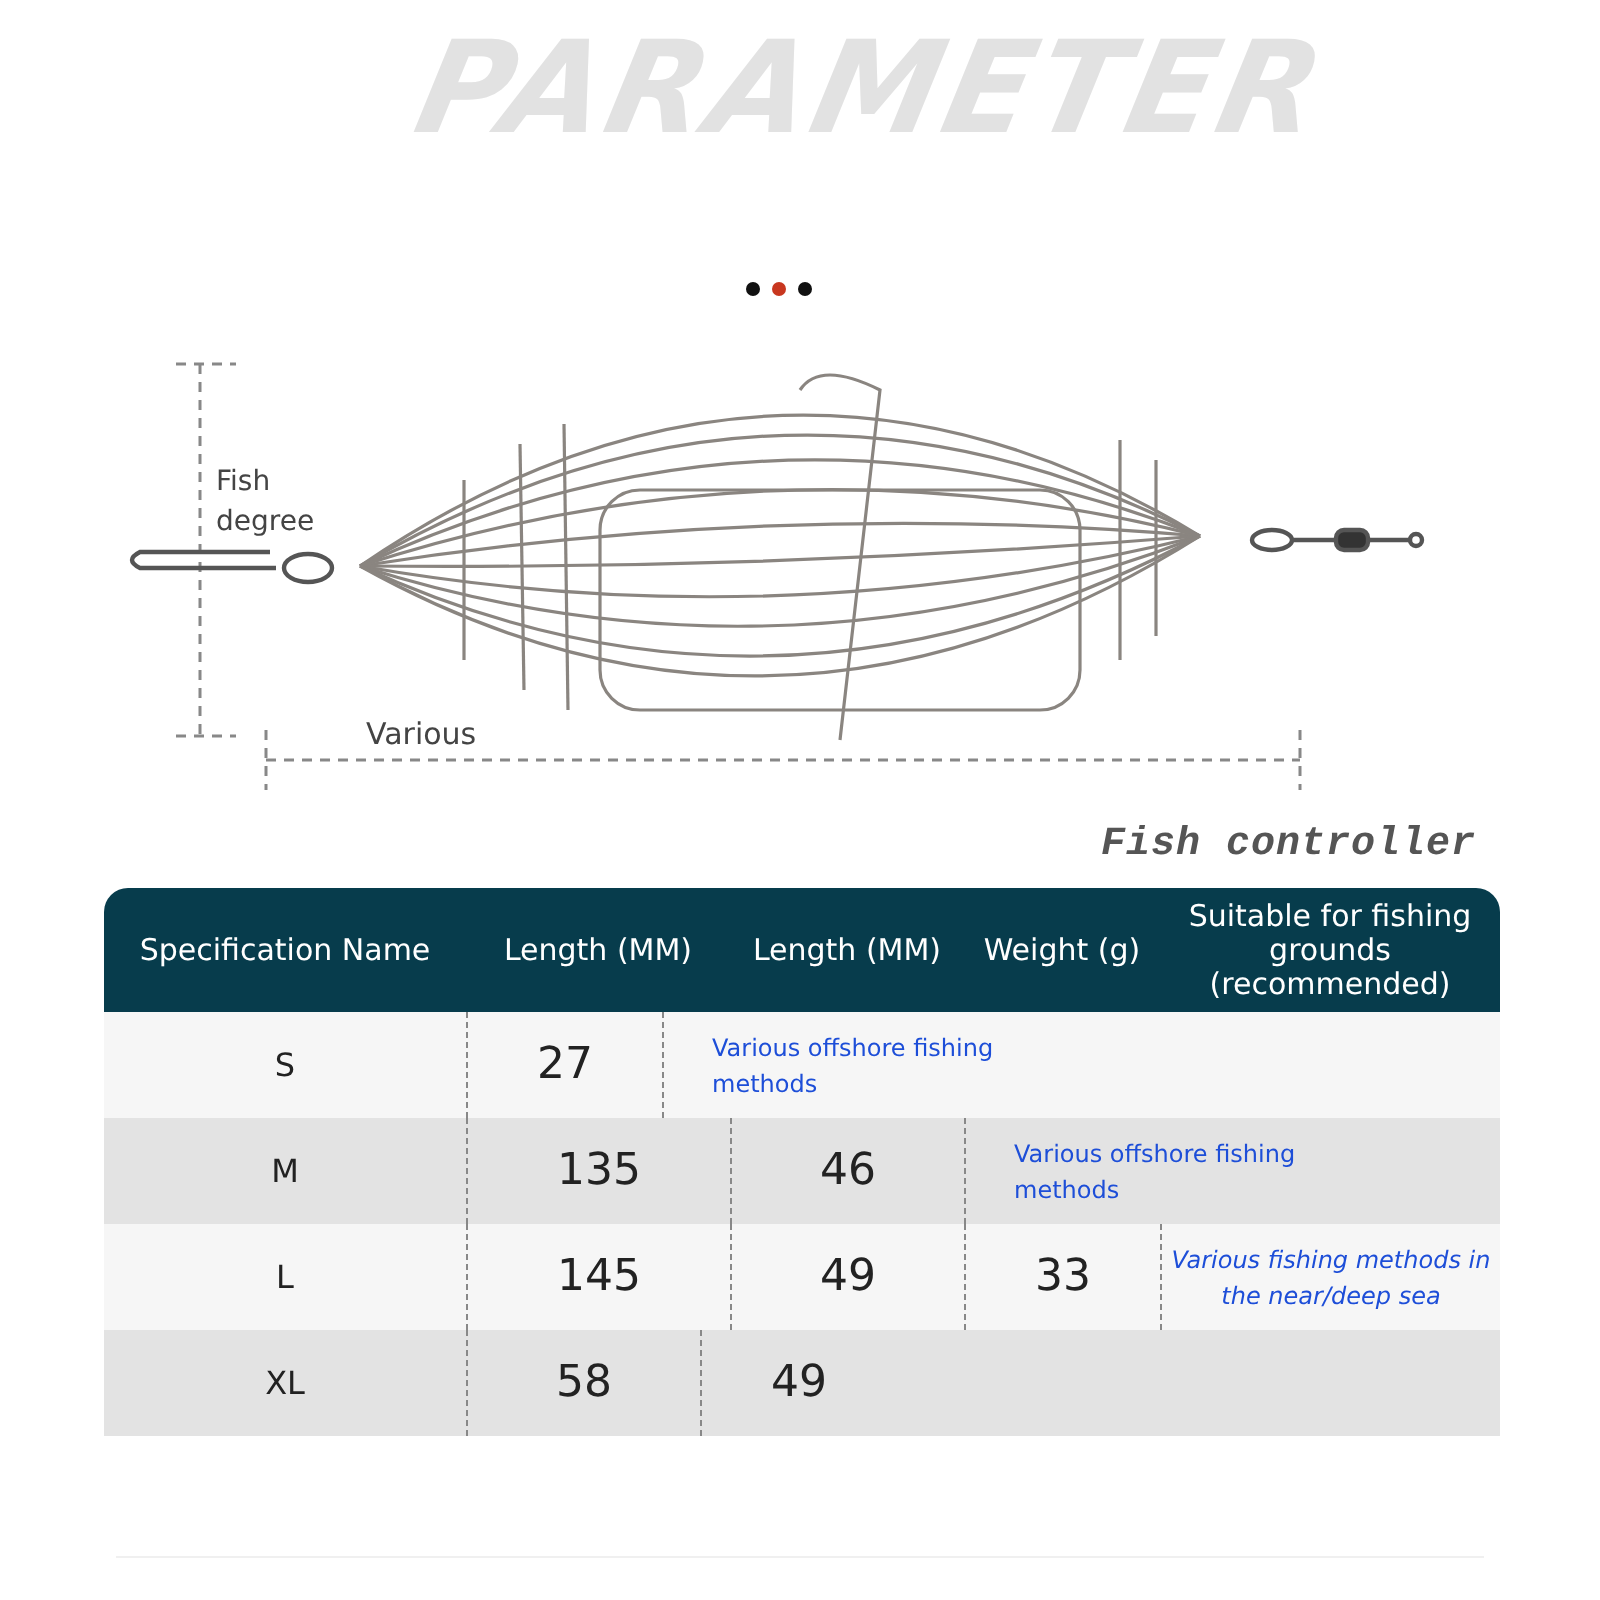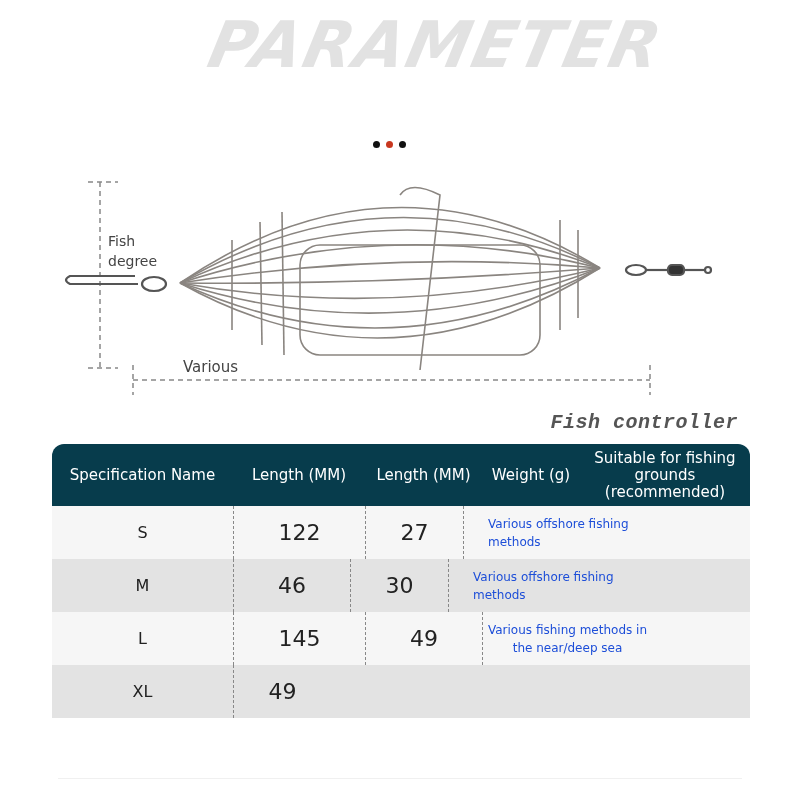--- a/index.html
+++ b/index.html
@@ -20,21 +20,21 @@
   .th { font-size: 15px; text-align: center; }
   .th.small { font-size: 15px; line-height: 17px; }
   .c1 { width: 181px; } .c2 { width: 132px; } .c3 { width: 117px; } .c4 { width: 98px; } .c5 { width: 170px; }
   .row { display: flex; height: 53px; align-items: center; }
   .row.light { background: #f6f6f6; }
   .row.dark { background: #e3e3e3; }
   .td { height: 100%; display: flex; align-items: center; justify-content: center; font-size: 22px; color: #222; }
   .td.name { font-size: 16px; }
   .td + .td { border-left: 1px dashed #888; }
   .td.desc { font-size: 12px; line-height: 18px; color: #1d4ed8; text-align: left; justify-content: flex-start; padding-left: 24px; }
-  .td.desc.center { text-align: center; justify-content: center; padding-left: 0; }
+  .td.desc.center { text-align: center; justify-content: center; padding-left: 0; font-style: italic; }
   .footer-line { position: absolute; left: 58px; top: 778px; width: 684px; height: 1px; background: #f0f0f0; }
 </style>
 </head>
 <body>
 
 <div class="hero-title">PARAMETER</div>
 
 <div class="dots">
   <span class="dot"></span>
   <span class="dot red"></span>
@@ -92,35 +92,36 @@
   <div class="thead">
     <div class="th c1">Specification Name</div>
     <div class="th c2">Length (MM)</div>
     <div class="th c3">Length (MM)</div>
     <div class="th c4">Weight (g)</div>
     <div class="th c5 small">Suitable for fishing grounds (recommended)</div>
   </div>
 
   <div class="row light">
     <div class="td c1 name">S</div>
-    <div class="td c2">122</div>
     <div class="td c4">27</div>
     <div class="td c5 desc">Various offshore fishing methods</div>
   </div>
   <div class="row dark">
     <div class="td c1 name">M</div>
+    <div class="td c2">135</div>
     <div class="td c3">46</div>
-    <div class="td c4">30</div>
     <div class="td c5 desc">Various offshore fishing methods</div>
   </div>
   <div class="row light">
     <div class="td c1 name">L</div>
     <div class="td c2">145</div>
     <div class="td c3">49</div>
+    <div class="td c4">33</div>
     <div class="td c5 desc center">Various fishing methods in the near/deep sea</div>
   </div>
   <div class="row dark">
     <div class="td c1 name">XL</div>
+    <div class="td c3">58</div>
     <div class="td c4">49</div>
   </div>
 </div>
 
 <div class="footer-line"></div>
 
 </body></html>

